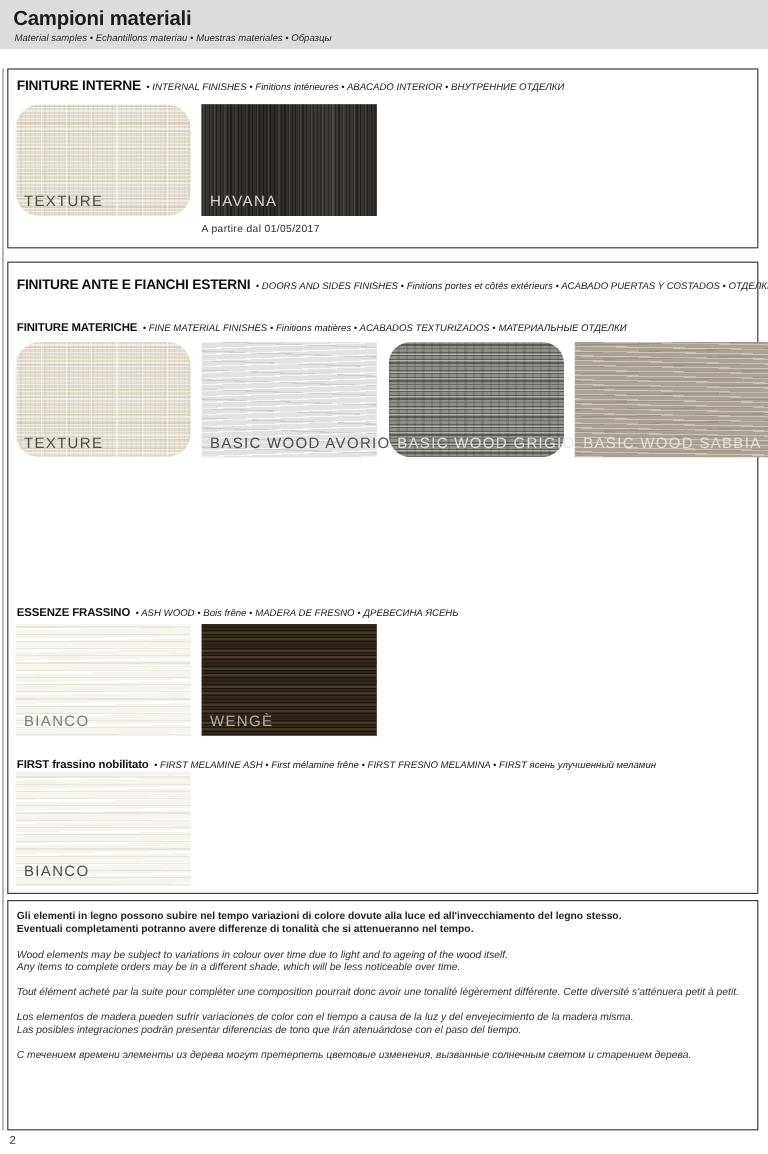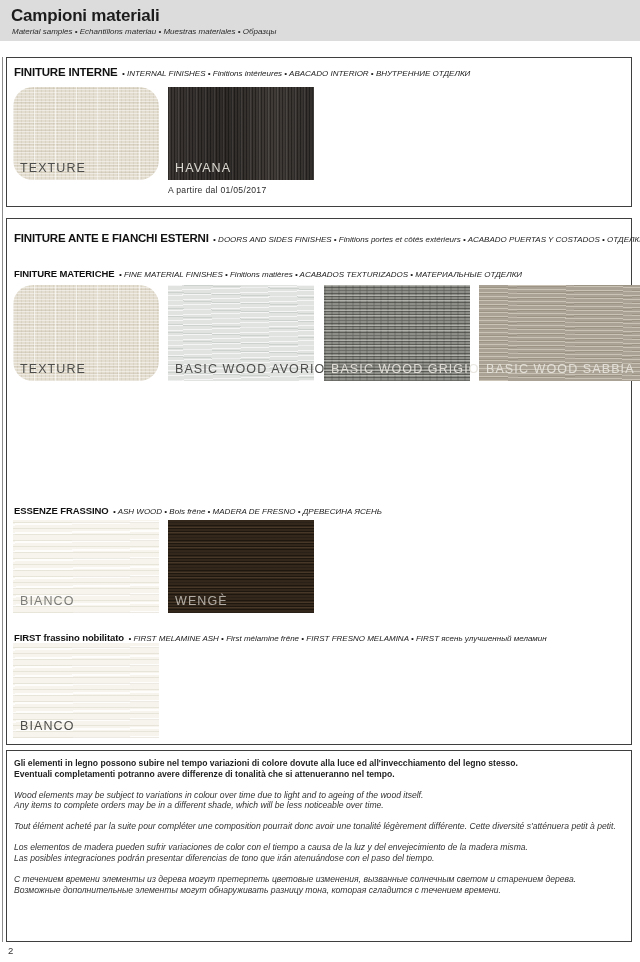--- a/index.html
+++ b/index.html
@@ -139,21 +139,21 @@
     <b>FINITURE MATERICHE</b>
     <i>• FINE MATERIAL FINISHES • Finitions matières • ACABADOS TEXTURIZADOS • МАТЕРИАЛЬНЫЕ ОТДЕЛКИ</i>
   </div>
 
   <div class="sw tx-texture" style="left:13px;top:285px;height:96px;">
     <span class="lbl dark">TEXTURE</span>
   </div>
   <div class="sw tx-avorio" style="left:168px;top:285px;height:96px;">
     <span class="lbl dark">BASIC WOOD AVORIO</span>
   </div>
-  <div class="sw tx-grigio" style="left:324px;top:285px;height:96px;">
+  <div class="sw tx-grigio" style="left:324px;top:285px;height:96px;border-radius:18px;">
     <span class="lbl light">BASIC WOOD GRIGIO</span>
   </div>
   <div class="sw tx-sabbia" style="left:479px;top:285px;height:96px;padding-left:36px;">
     <span class="lbl light">BASIC WOOD SABBIA</span>
   </div>
 
   <div class="sec-title lvl2" style="left:14px;top:500px;">
     <b>ESSENZE FRASSINO</b>
     <i>• ASH WOOD • Bois frêne • MADERA DE FRESNO • ДРЕВЕСИНА ЯСЕНЬ</i>
   </div>
@@ -186,19 +186,18 @@
     </div>
     <div class="grp lang">
       <p>Tout élément acheté par la suite pour compléter une composition pourrait donc avoir une tonalité légèrement différente. Cette diversité s'atténuera petit à petit.</p>
     </div>
     <div class="grp lang">
       <p>Los elementos de madera pueden sufrir variaciones de color con el tiempo a causa de la luz y del envejecimiento de la madera misma.</p>
       <p>Las posibles integraciones podrán presentar diferencias de tono que irán atenuándose con el paso del tiempo.</p>
     </div>
     <div class="grp lang">
       <p>С течением времени элементы из дерева могут претерпеть цветовые изменения, вызванные солнечным светом и старением дерева.</p>
-      <p>Возможные дополнительные элементы могут обнаруживать разницу тона, которая сгладится с течением времени.</p>
     </div>
   </div>
 
   <div class="page-num">2</div>
 
 </div>
 
 </body></html>

